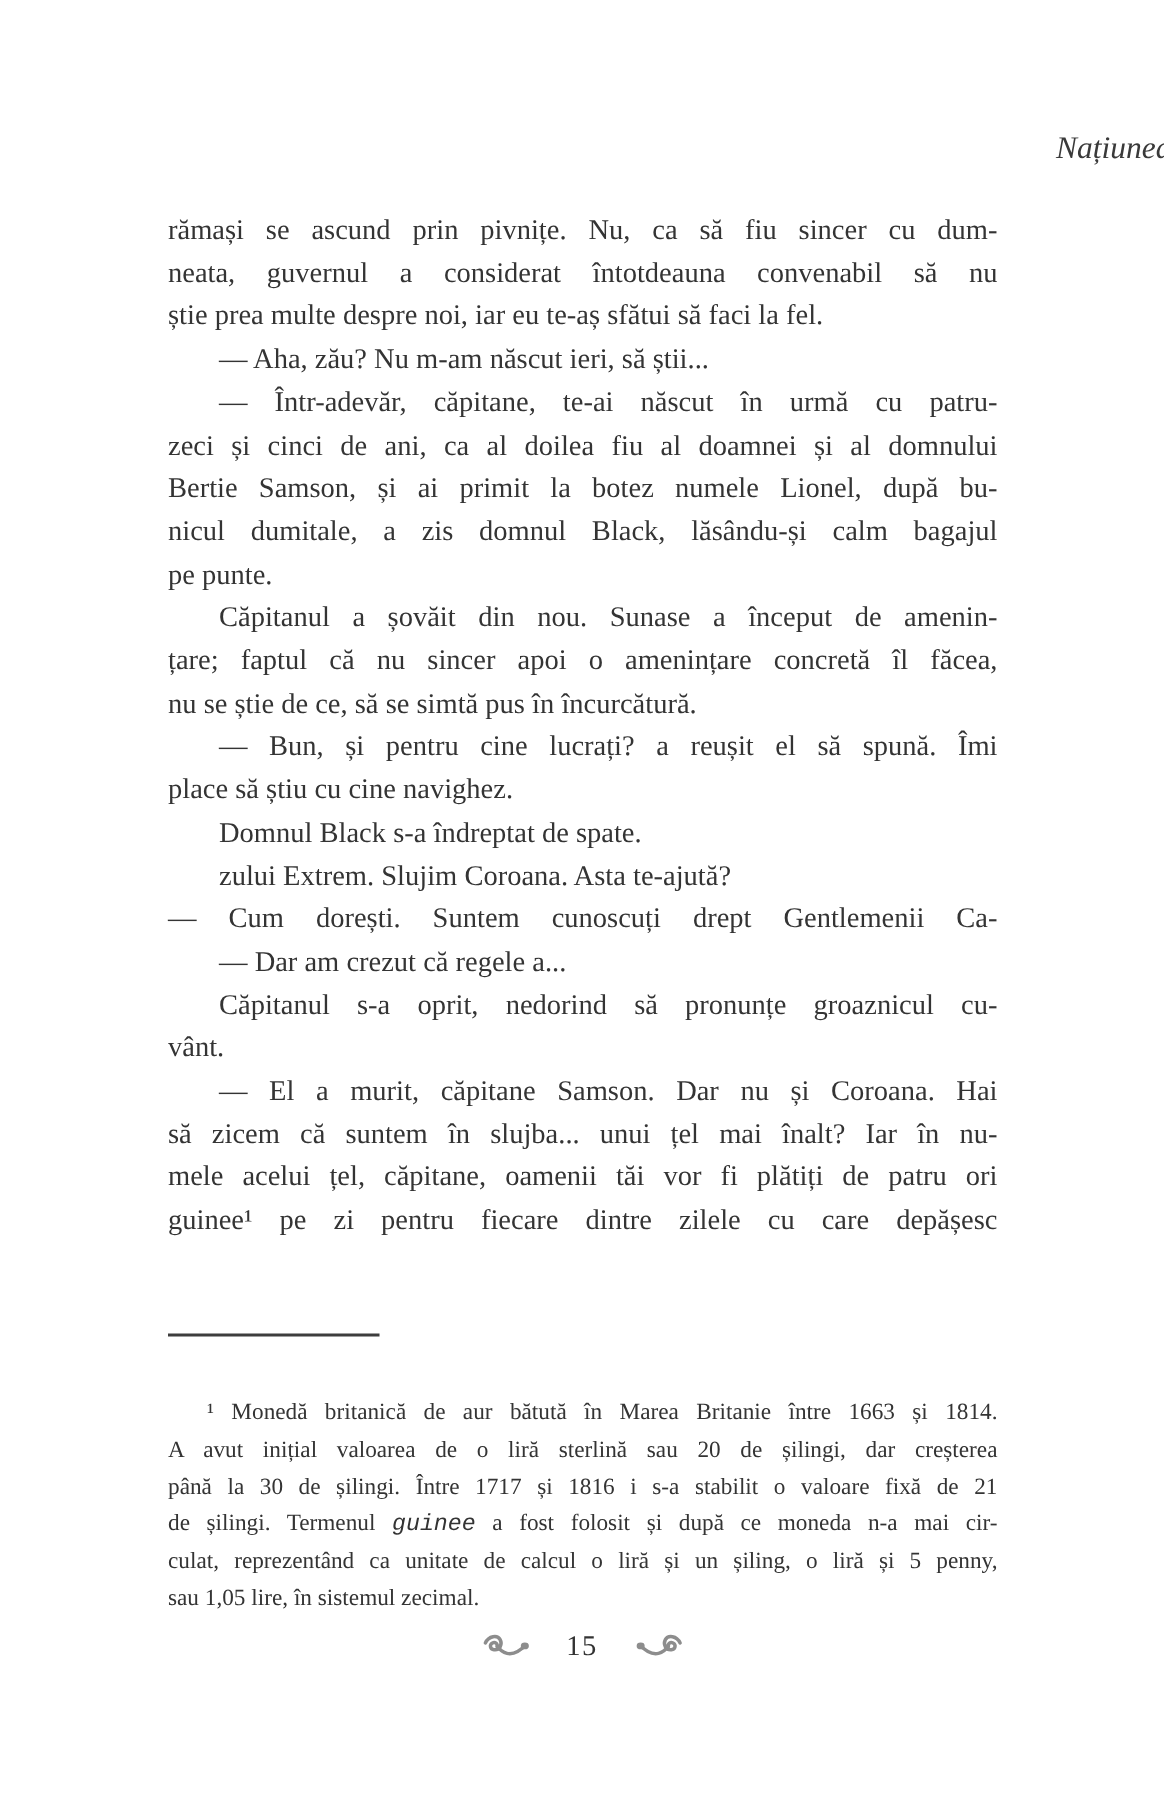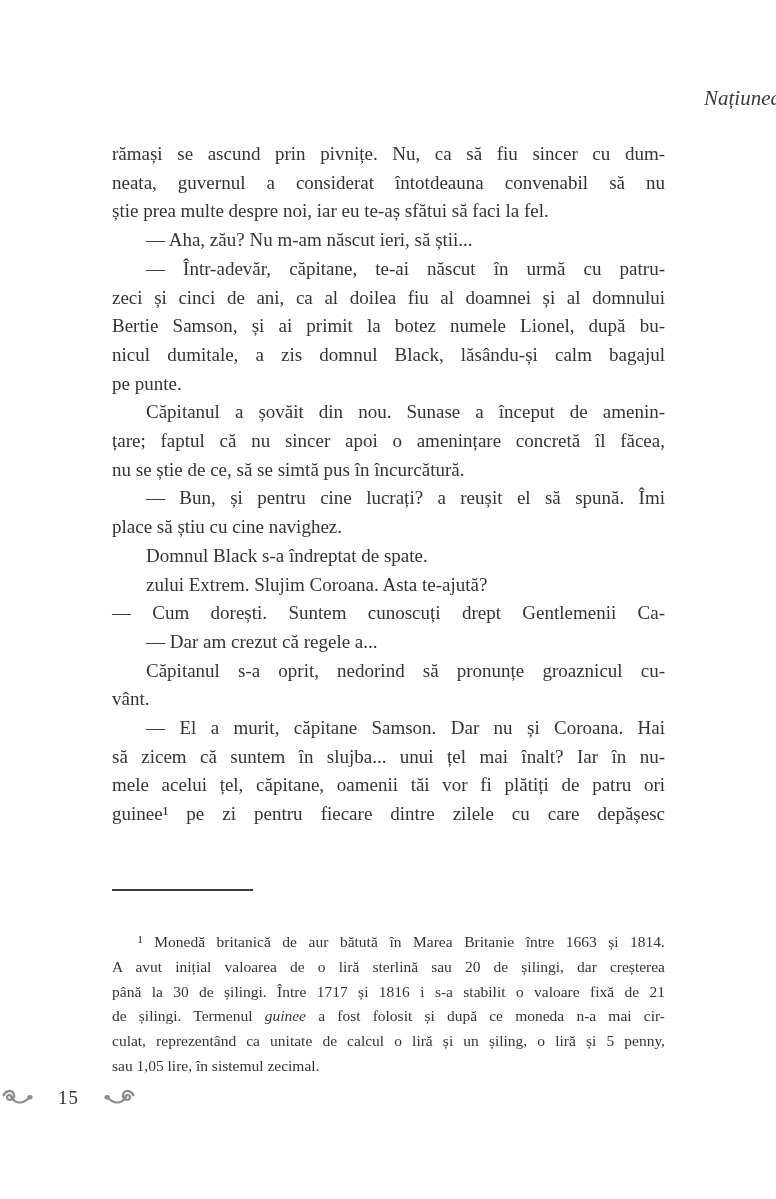--- a/index.html
+++ b/index.html
@@ -38,24 +38,24 @@
     border-top:2px solid #3d3d3d;
   }
   .footnote {
     position:absolute; top:898px; left:112px; width:553px;
     font-size:15.5px;
     line-height:24.8px;
     color:#343434;
     margin-top:32px;
   }
   .footnote .para.indent .line:first-child { text-indent:26px; }
-  .it { font-style:italic; }
+  .it { font-style:italic;font-family:Liberation Mono, monospace; }
   .footer {
     position:absolute; top:1083px; left:0; width:776px; height:30px;
-    display:flex; align-items:center; justify-content:flex-start;
+    display:flex; align-items:center; justify-content:center;
     gap:24px;
   }
   .pagenum {
     font-size:19px; color:#333333; letter-spacing:1px;
   }
   .orn { display:inline-flex; align-items:center; }
   .orn svg { display:block; }
   .orn.flip svg { transform:scaleX(-1); }
 </style>
 </head>

